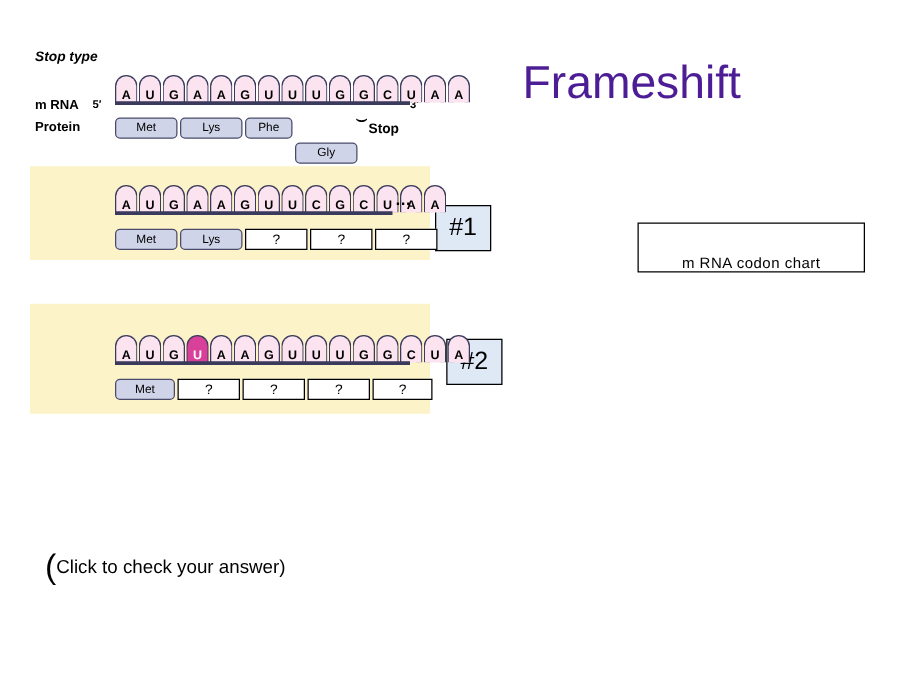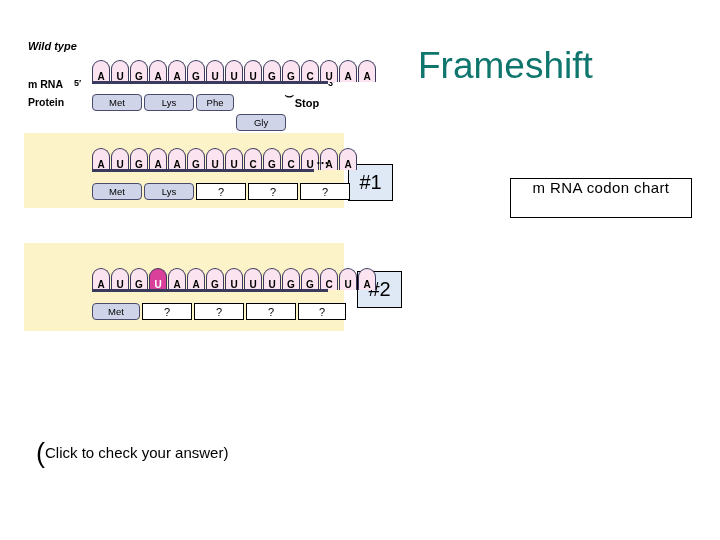--- a/index.html
+++ b/index.html
@@ -9,29 +9,29 @@
     font-family:"Liberation Sans", sans-serif;
     position:relative;
     overflow:hidden;
   }
   .abs{position:absolute;}
 
   
   #title{
     left:418px; top:44px; width:280px;
     font-size:37px; line-height:44px;
-    color:#0f766e; text-align:left;
+    color:#4c1d95; text-align:left;
   }
 
   
   #codon-chart{
     left:510px; top:178px; width:180px; height:38px;
     border:1px solid #000; background:#ffffff;
-    display:flex; align-items:flex-start; justify-content:center;
-    font-size:15px; letter-spacing:.4px;
+    display:flex; align-items:flex-end; justify-content:center;
+    font-size:12px; letter-spacing:.4px;
   }
 
   
   .callout{
     border:1px solid #000; background:#dfe9f5;
     display:flex;align-items:center;justify-content:center;
     font-size:20px;color:#000;
   }
   #callout-1{left:348px;top:164px;width:43px;height:35px;}
   #callout-2{left:357px;top:271px;width:43px;height:35px;}
@@ -112,21 +112,21 @@
 </div>
 
 <div class="abs callout" id="callout-1">
   <span>#1</span>
 </div>
 <div class="abs callout" id="callout-2">
   <span>#2</span>
 </div>
 
 <div class="abs" id="wildtype"></div>
-<div class="abs side-label" id="lbl-wildtype">Wild type</div>
+<div class="abs side-label" id="lbl-wildtype">Stop type</div>
 <div class="abs side-label" id="lbl-mrna">m RNA</div>
 <div class="abs side-label" id="lbl-protein">Protein</div>
 <div class="abs" id="lbl-5">5′</div>
 <div class="abs" id="lbl-3">3′</div>
 
 <div class="base-row" id="wt-bases" style="left:92px;top:60px;">
     <div class="base">A</div>
     <div class="base">U</div>
     <div class="base">G</div>
     <div class="base">A</div>

